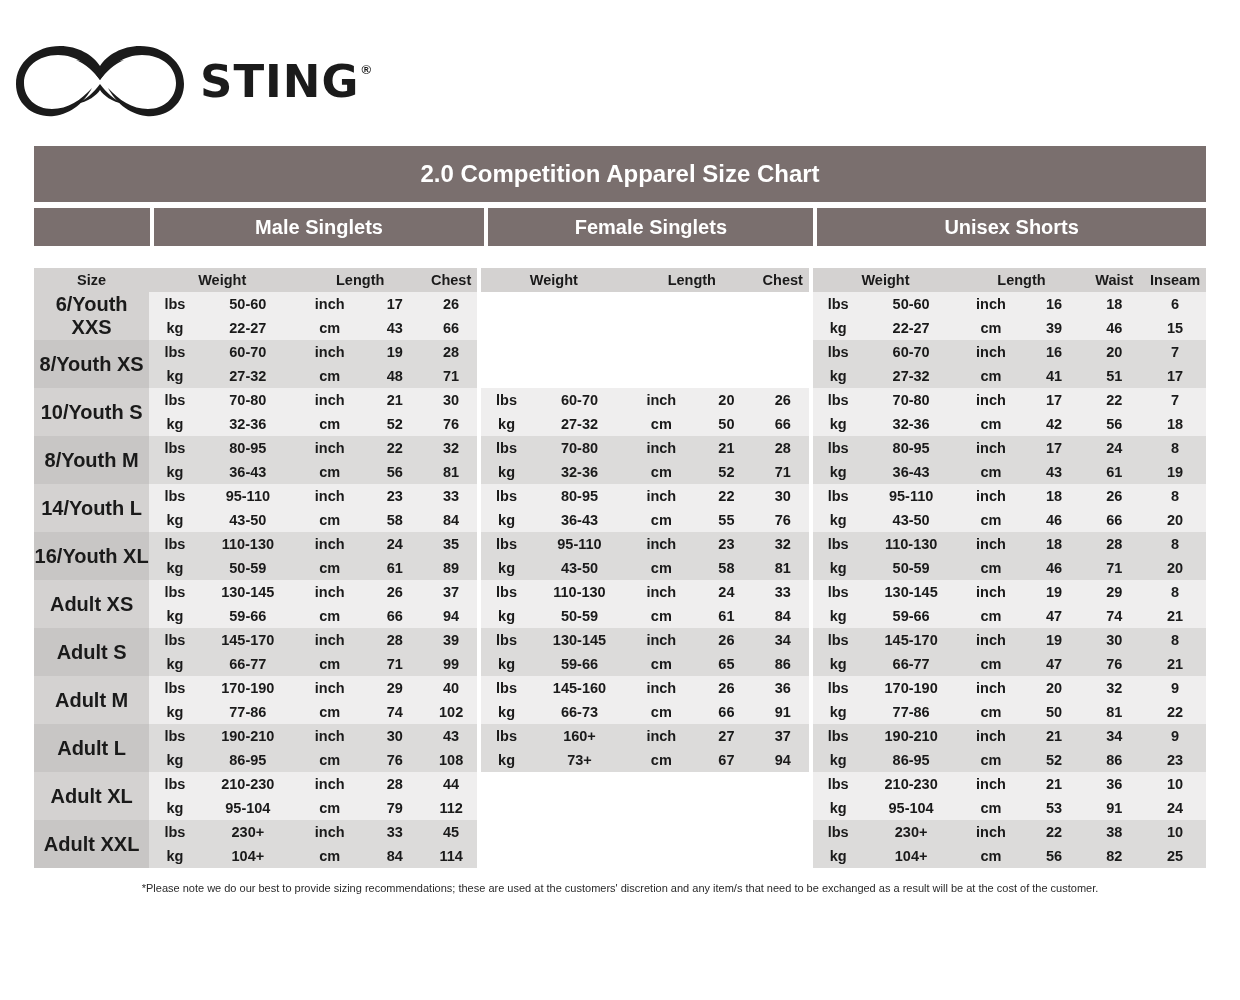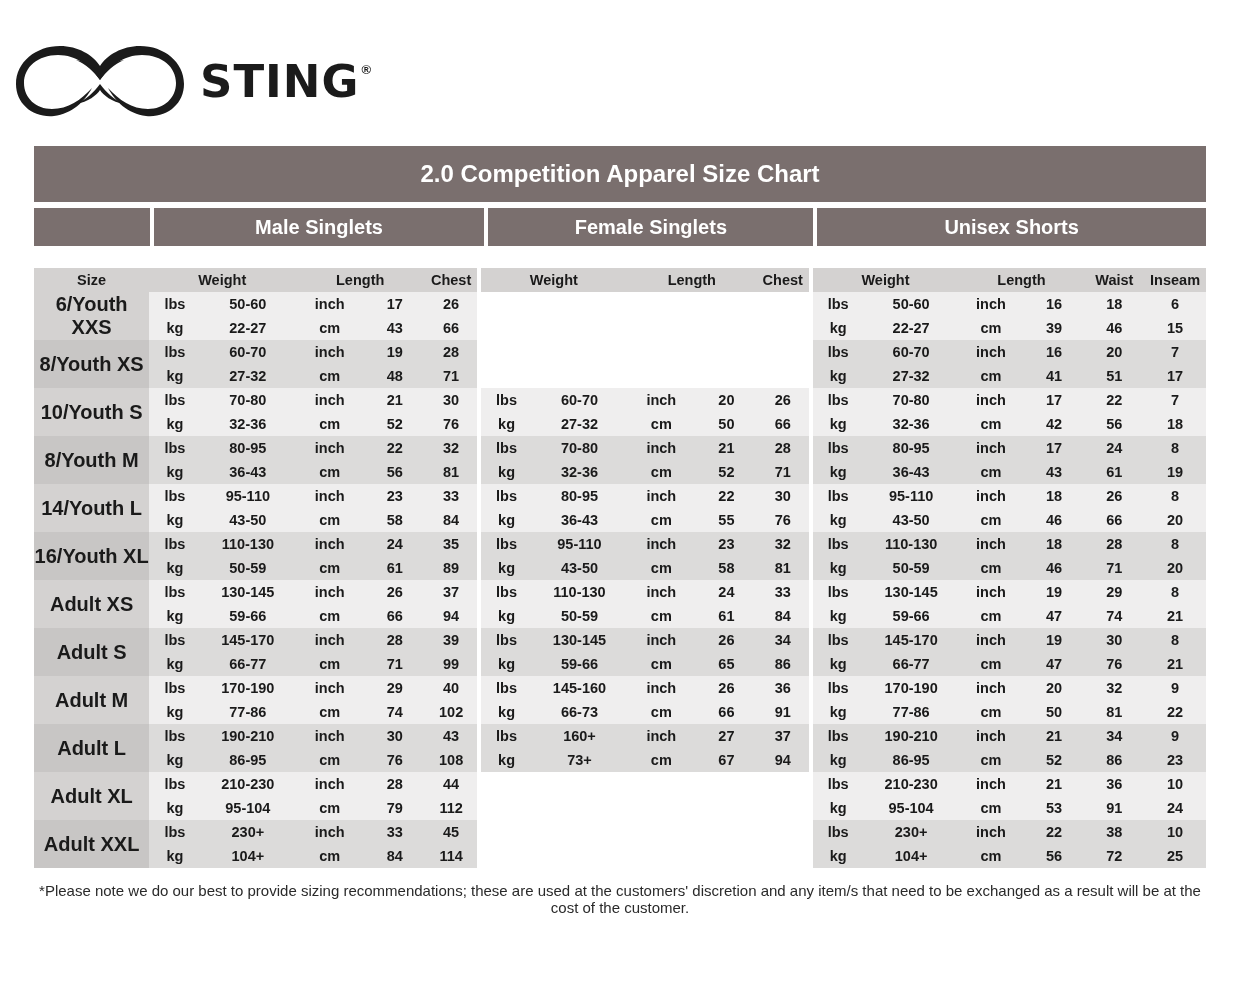--- a/index.html
+++ b/index.html
@@ -147,21 +147,21 @@
 
   
   .table-frame {
     position: relative;
   }
 
   .footnote {
     margin: 14px auto 0 auto;
     width: 1172px;
     text-align: center;
-    font-size: 15px;
+    font-size: 11px;
     color: #2a2a2a;
     font-weight: normal;
   }
 </style>
 </head>
 <body>
 
 <div class="page">
 
   <div class="logo-area">
@@ -706,21 +706,21 @@
             <td colspan="1" class="blank"></td>
             <td colspan="1" class="blank"></td>
             <td colspan="1" class="blank"></td>
             <td colspan="1" class="blank"></td>
             <td colspan="1" class="blank"></td>
             <td colspan="1" class="c-gap blank"></td>
             <td colspan="1">kg</td>
             <td colspan="1">104+</td>
             <td colspan="1">cm</td>
             <td colspan="1">56</td>
-            <td colspan="1">72</td>
+            <td colspan="1">82</td>
             <td colspan="1">25</td>
           </tr>
         </tbody>
     </table>
   </div>
 
   <div class="footnote">*Please note we do our best to provide sizing recommendations; these are used at the customers' discretion and any item/s that need to be exchanged as a result will be at the cost of the customer.</div>
 </div>
 
 </body></html>

